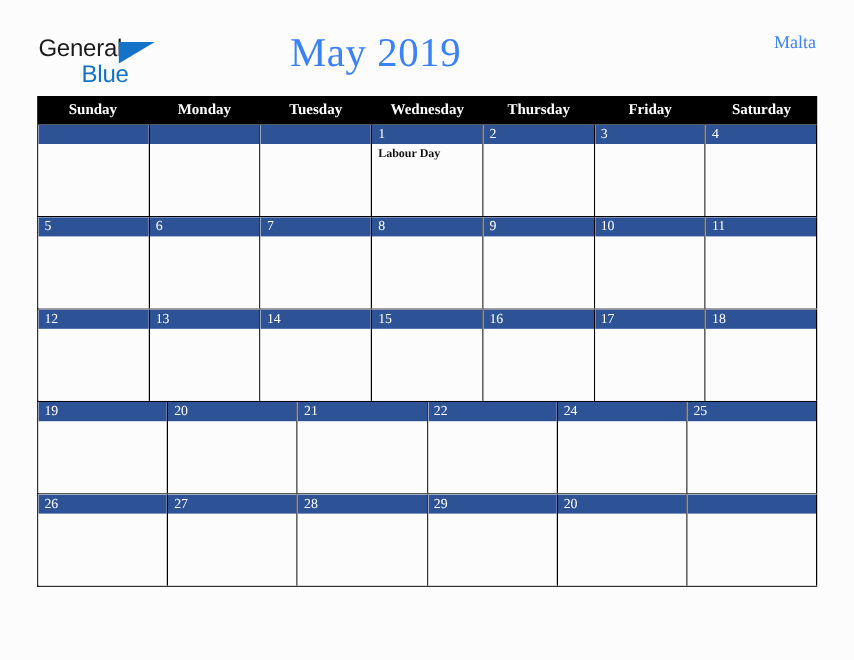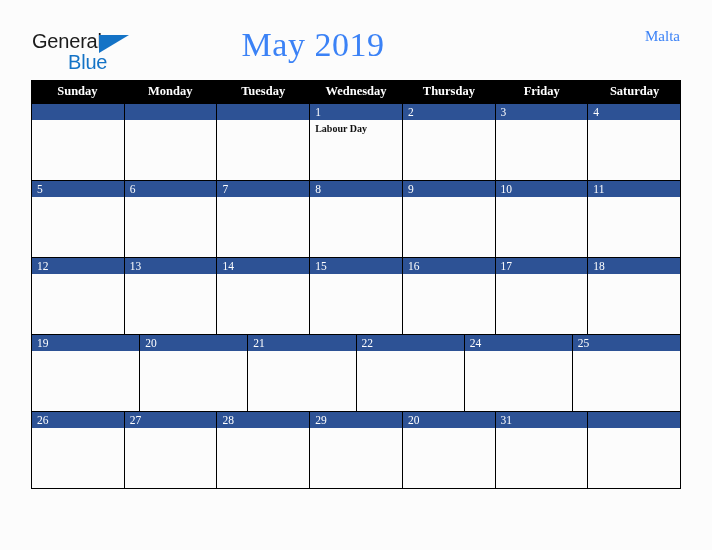--- a/index.html
+++ b/index.html
@@ -310,22 +310,18 @@
         </div>
         <div class="day-cell">
           <div class="day-bar">29</div>
           <div class="day-body"></div>
         </div>
         <div class="day-cell">
           <div class="day-bar">20</div>
           <div class="day-body"></div>
         </div>
         <div class="day-cell">
-          <div class="day-bar">31</div>
-          <div class="day-body"></div>
-        </div>
-        <div class="day-cell">
           <div class="day-bar"></div>
           <div class="day-body"></div>
         </div>
       </div>
     </div>
 </div>
 
 </body></html>

